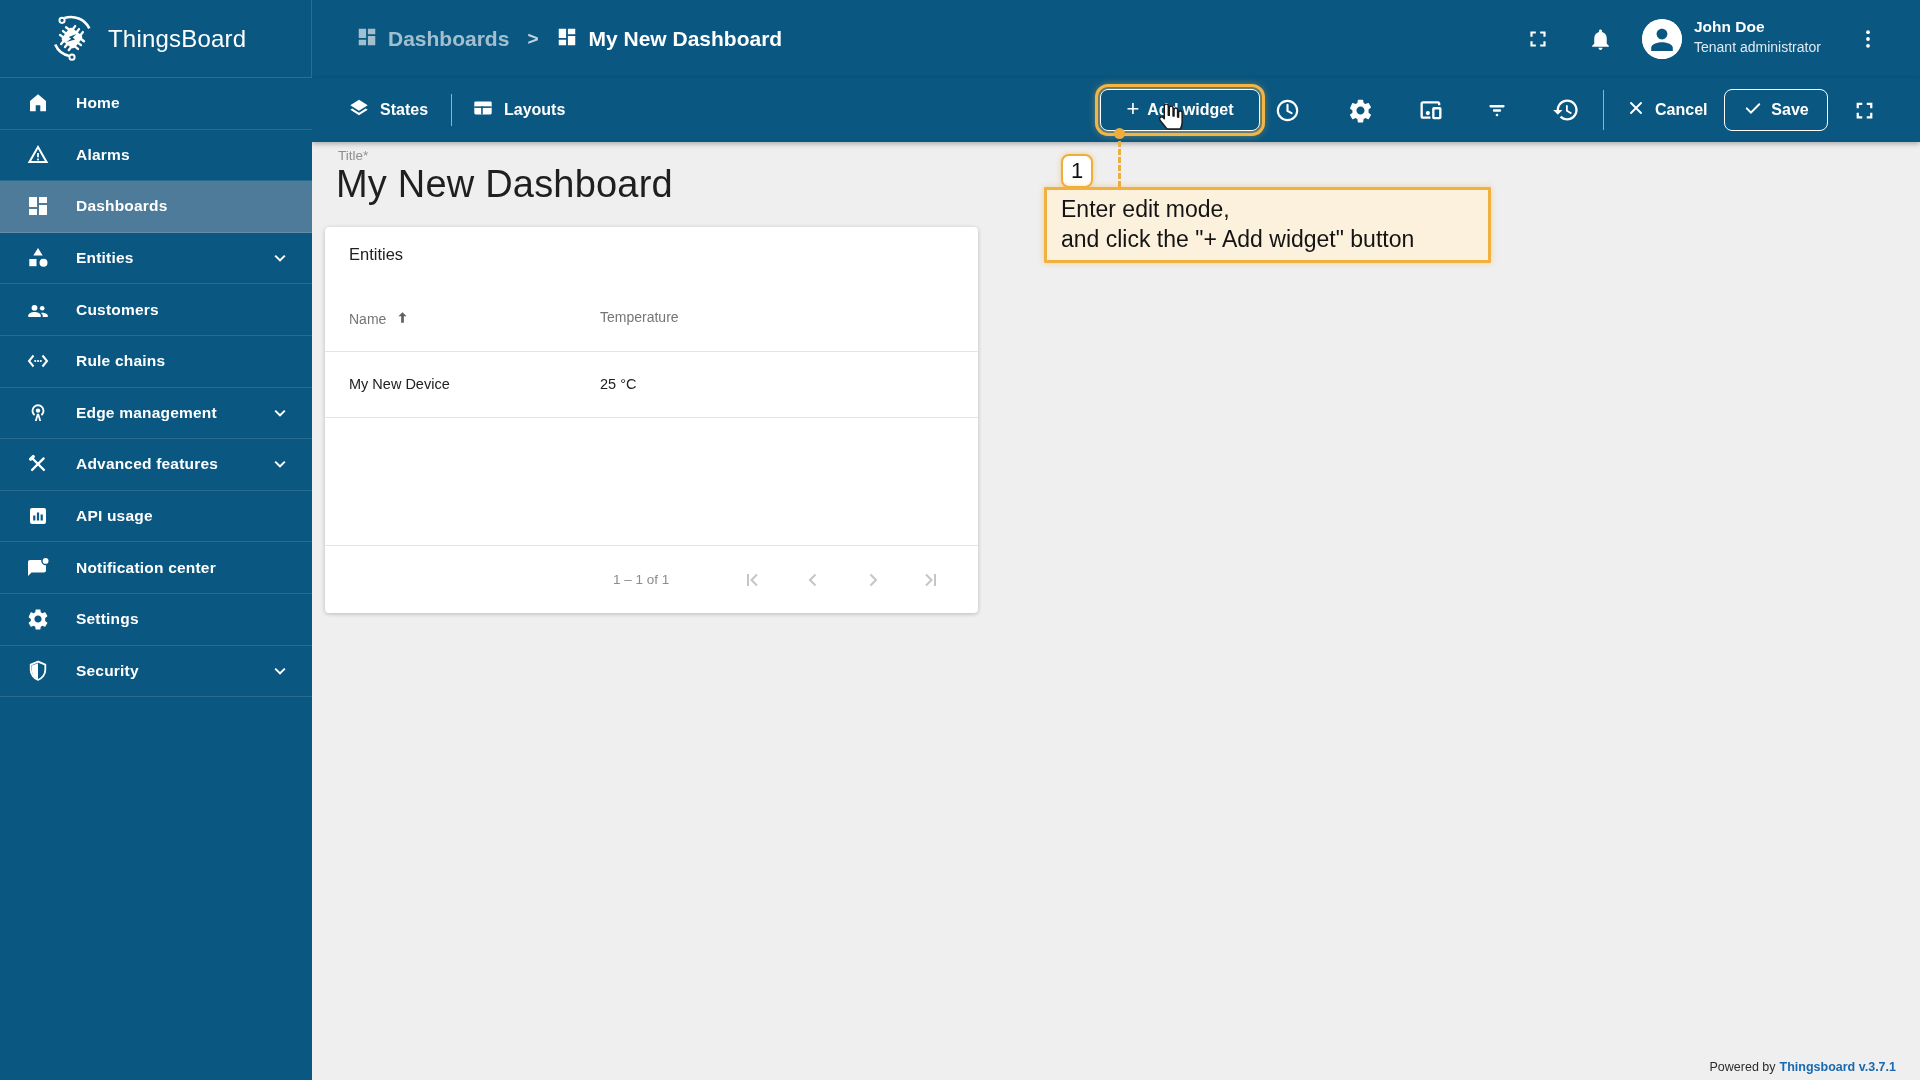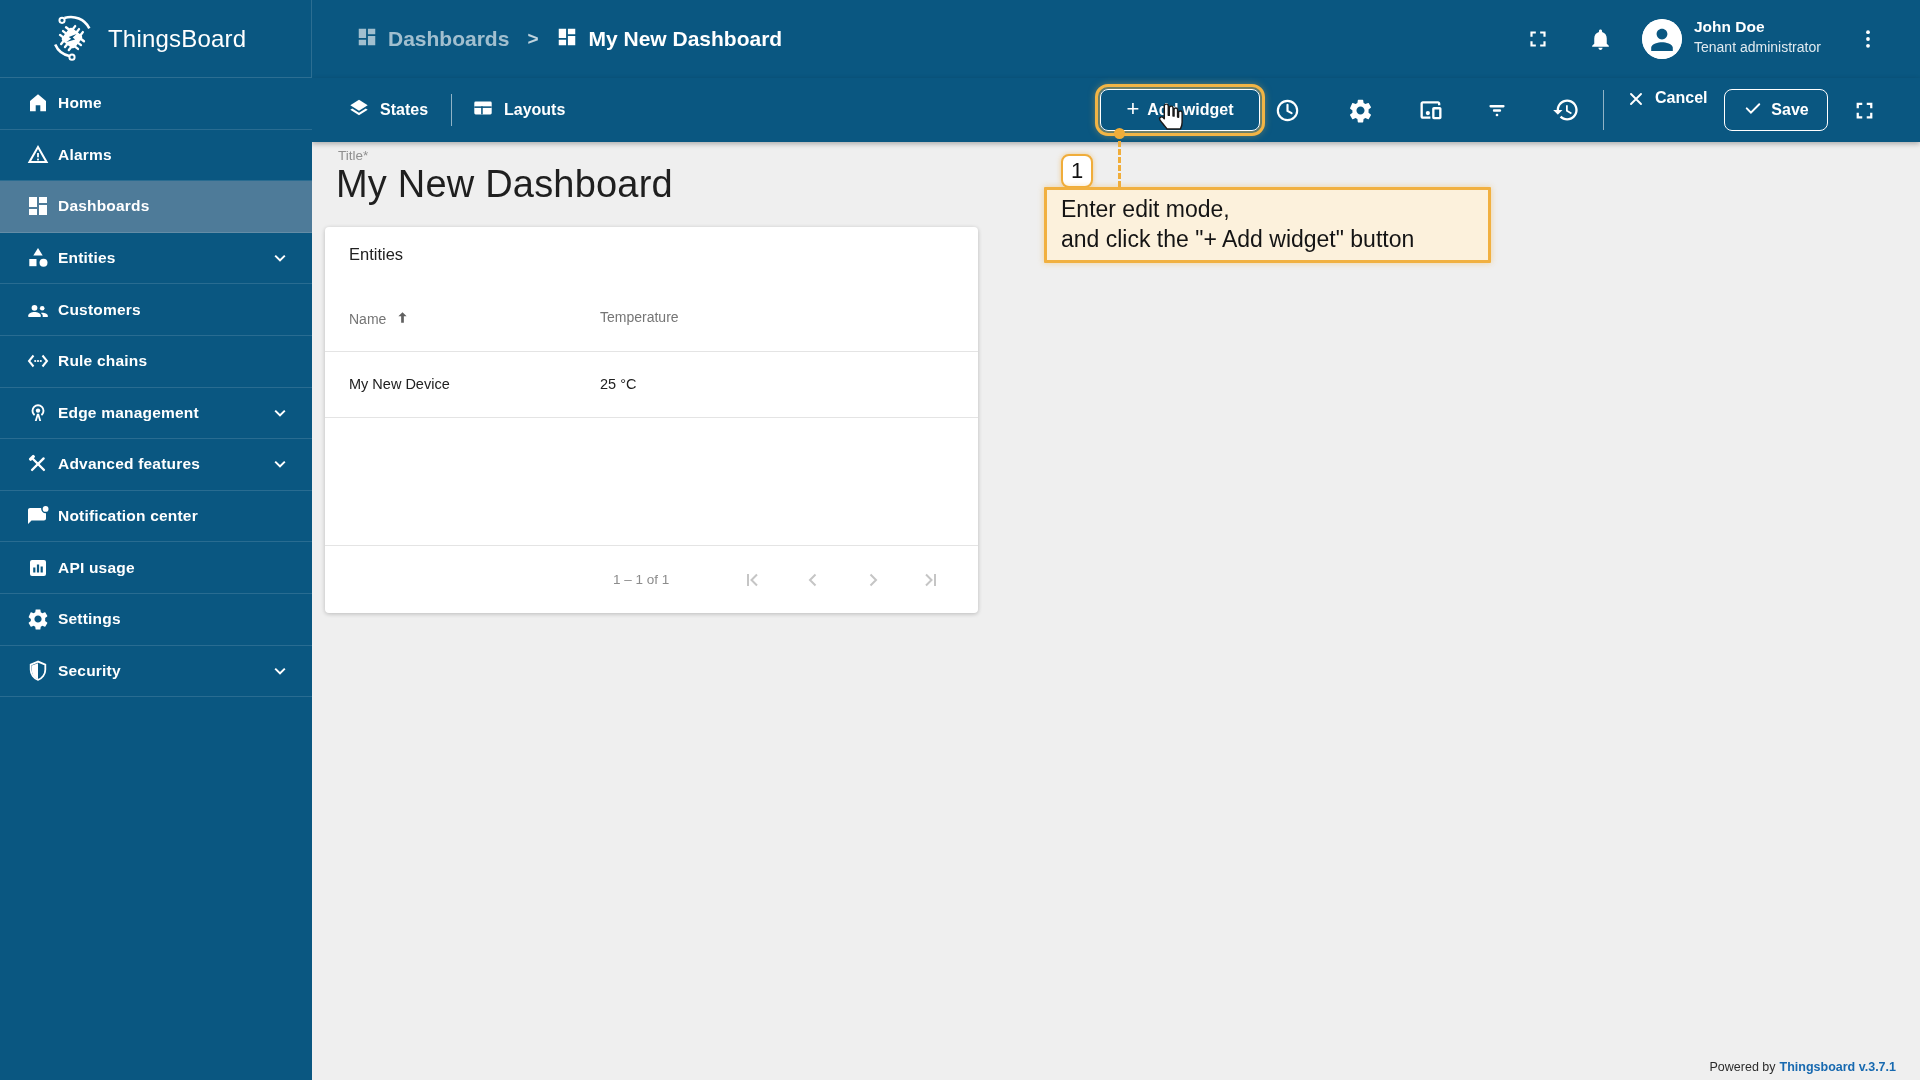--- a/index.html
+++ b/index.html
@@ -15,21 +15,21 @@
 
   
   #logo-area { position:relative; height:78px; display:flex; align-items:center; padding-left:46px;
                border-bottom:1px solid rgba(255,255,255,.14); border-right:1px solid rgba(255,255,255,.14); }
   #logo-area .logo-text { color:#fff; font-size:24px; font-weight:400; margin-left:10px; letter-spacing:.2px; }
   #nav { position:absolute; top:78px; left:0; width:312px; }
   .nav-item { position:relative; height:51.6px; display:flex; align-items:center; padding-left:26px;
               border-bottom:1px solid rgba(255,255,255,.13); cursor:pointer; }
   .nav-item.selected { background:#4e7b99; }
   .nav-item .nicon { width:24px; height:24px; display:inline-flex; align-items:center; justify-content:center; }
-  .nav-item .nlabel { color:#fff; font-size:15.5px; font-weight:700; margin-left:8px; letter-spacing:.2px; }
+  .nav-item .nlabel { color:#fff; font-size:15.5px; font-weight:700; margin-left:26px; letter-spacing:.2px; }
   .nav-item .nchev { position:absolute; right:20px; top:14px; width:24px; height:24px; }
 
   
   #breadcrumb { position:absolute; left:44px; top:0; height:78px; display:flex; align-items:center; gap:12px; }
   .crumb { display:flex; align-items:center; gap:10px; }
   .crumb .clabel { font-size:21px; font-weight:700; }
   .crumb.dim .clabel { color:rgba(255,255,255,.62); }
   .crumb.cur .clabel { color:#fff; }
   .crumb-sep { color:rgba(255,255,255,.75); font-size:19px; font-weight:700; margin:0 6px; }
   .hbtn { position:absolute; top:19px; width:40px; height:40px; display:flex; align-items:center; justify-content:center;
@@ -42,21 +42,21 @@
   .tb { position:absolute; top:0; height:64px; display:flex; align-items:center; }
   .tb-txtbtn { gap:10px; cursor:pointer; color:#fff; font-size:16px; font-weight:700;align-items:center; }
   .tb-div { position:absolute; width:1px; background:rgba(255,255,255,.55); }
   .tb-iconbtn { position:absolute; top:12px; width:40px; height:40px; display:flex; align-items:center;
                 justify-content:center; cursor:pointer; }
   #add-widget-btn { position:absolute; left:788px; top:11px; width:160px; height:42px; border:1.5px solid #fff;
                     border-radius:8px; color:#fff; font-size:16px; font-weight:700; display:flex; align-items:center;
                     justify-content:center; gap:8px; cursor:pointer; background:transparent;
                     outline:3.5px solid #f3b545; outline-offset:2px; box-shadow:0 0 9px 3px rgba(243,181,69,.65); }
   #add-widget-btn .plus { font-size:22px; font-weight:400; margin-top:-2px; }
-  #cancel-btn { position:absolute; left:1308px; top:11px; height:42px; display:flex; gap:9px;
+  #cancel-btn { position:absolute; left:1308px; top:11px; height:42px; display:flex; align-items:center; gap:9px;
                 color:#fff; font-size:16px; font-weight:700; cursor:pointer; padding:0 6px; background:transparent; border:none; }
   #save-btn { position:absolute; left:1412px; top:11px; width:104px; height:42px; border:1.5px solid #fff; border-radius:8px;
               display:flex; align-items:center; justify-content:center; gap:8px; color:#fff; font-size:16px;
               font-weight:700; cursor:pointer; background:transparent; }
 
   
   #title-label { position:absolute; left:26px; top:6px; font-size:13.5px; color:#8f8f8f; }
   #page-title  { position:absolute; left:24px; top:21px; font-size:38px; color:#1f1f1f; font-weight:400; letter-spacing:.2px; }
   #entities-card { position:absolute; left:13px; top:85px; width:653px; height:386px; background:#fff; border-radius:4px;
                    box-shadow:0 1px 4px rgba(0,0,0,.22); }
@@ -210,37 +210,37 @@
       <span class="nlabel">Advanced features</span>
       <span class="nchev"><svg width="24" height="24" viewBox="0 0 24 24">
             <path fill="#fff" d="M6.5 9.3 12 14.8l5.5-5.5-1.4-1.4L12 12 7.9 7.9z"></path>
           </svg></span>
     </div>
 
 
     <div class="nav-item">
       <span class="nicon">
           <svg width="24" height="24" viewBox="0 0 24 24">
-            <path fill="#fff" d="M15.2 4H4c-1.1 0-2 .9-2 2v14l3.5-3.5H18c1.1 0 2-.9 2-2V9.3A4.6 4.6 0 0 1 15.2 4z"></path>
-            <circle cx="19.6" cy="4.9" r="2.9" fill="#fff"></circle>
-          </svg>
-        </span>
-      <span class="nlabel">Notification center</span>
-    </div>
-
-    <div class="nav-item">
-      <span class="nicon">
-          <svg width="24" height="24" viewBox="0 0 24 24">
             <rect x="4" y="4" width="16" height="16" rx="2" fill="#fff"></rect>
             <rect x="7.2" y="11.5" width="2.2" height="5" fill="#0a5781"></rect>
             <rect x="10.9" y="8.5" width="2.2" height="8" fill="#0a5781"></rect>
             <rect x="14.6" y="10.5" width="2.2" height="6" fill="#0a5781"></rect>
           </svg>
         </span>
       <span class="nlabel">API usage</span>
+    </div>
+
+    <div class="nav-item">
+      <span class="nicon">
+          <svg width="24" height="24" viewBox="0 0 24 24">
+            <path fill="#fff" d="M15.2 4H4c-1.1 0-2 .9-2 2v14l3.5-3.5H18c1.1 0 2-.9 2-2V9.3A4.6 4.6 0 0 1 15.2 4z"></path>
+            <circle cx="19.6" cy="4.9" r="2.9" fill="#fff"></circle>
+          </svg>
+        </span>
+      <span class="nlabel">Notification center</span>
     </div>
 
     <div class="nav-item">
       <span class="nicon">
           <svg width="24" height="24" viewBox="0 0 24 24">
             <path fill="#fff" d="M19.14 12.94c.04-.3.06-.61.06-.94s-.02-.64-.07-.94l2.03-1.58c.18-.14.23-.41.12-.61l-1.92-3.32c-.12-.22-.37-.29-.59-.22l-2.39.96c-.5-.38-1.03-.7-1.62-.94l-.36-2.54c-.04-.24-.24-.41-.48-.41h-3.84c-.24 0-.43.17-.47.41l-.36 2.54c-.59.24-1.13.57-1.62.94l-2.39-.96c-.22-.08-.47 0-.59.22L2.74 9.87c-.12.21-.08.47.12.61l2.03 1.58c-.05.3-.09.63-.09.94s.02.64.07.94l-2.03 1.58c-.18.14-.23.41-.12.61l1.92 3.32c.12.22.37.29.59.22l2.39-.96c.5.38 1.03.7 1.62.94l.36 2.54c.05.24.24.41.48.41h3.84c.24 0 .44-.17.47-.41l.36-2.54c.59-.24 1.13-.56 1.62-.94l2.39.96c.22.08.47 0 .59-.22l1.92-3.32c.12-.22.07-.47-.12-.61l-2.01-1.58zM12 15.6c-1.98 0-3.6-1.62-3.6-3.6s1.62-3.6 3.6-3.6 3.6 1.62 3.6 3.6-1.62 3.6-3.6 3.6z"></path>
           </svg>
         </span>
       <span class="nlabel">Settings</span>
     </div>

